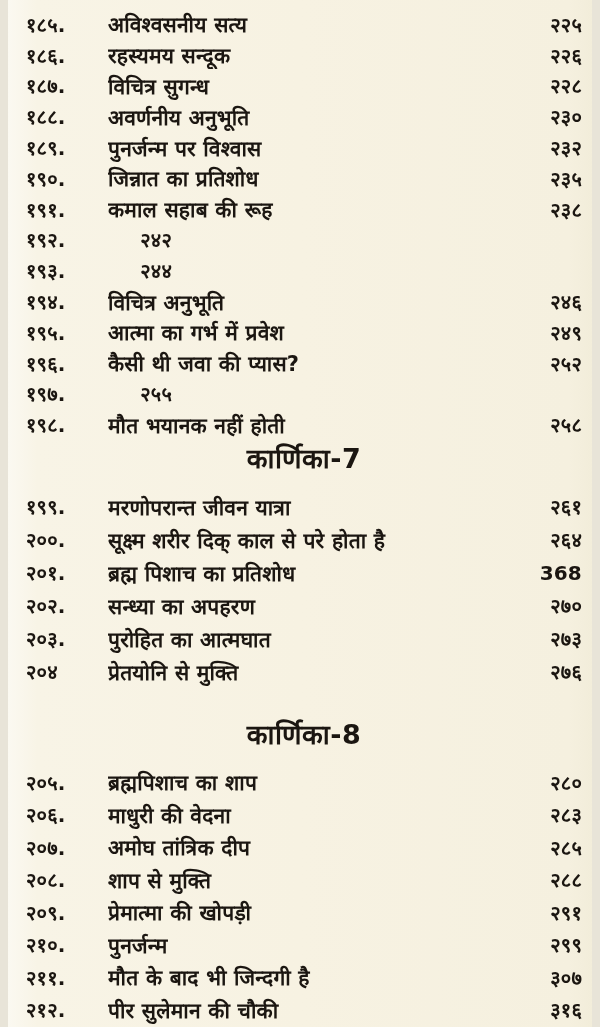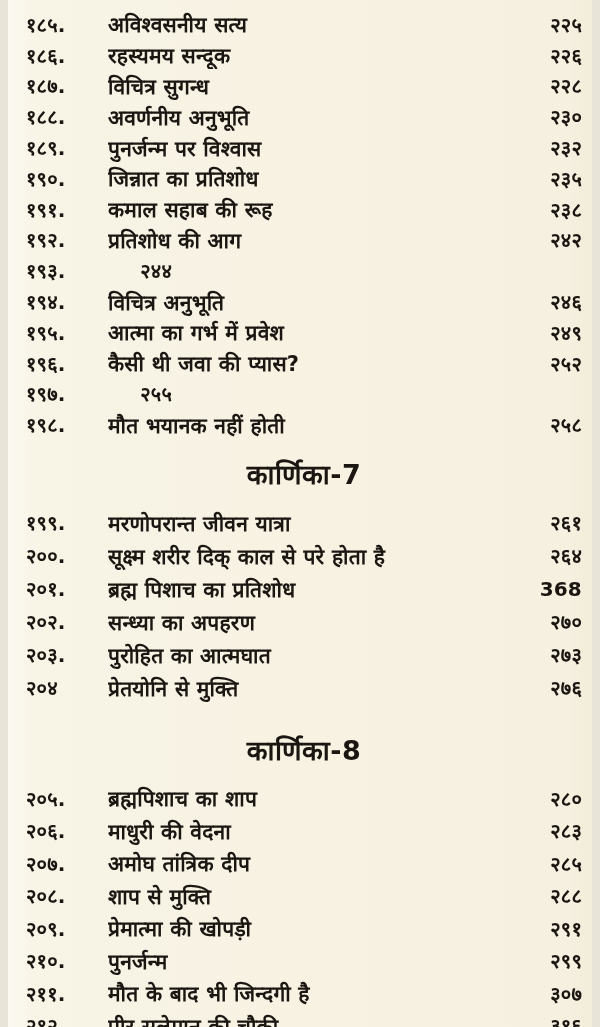--- a/index.html
+++ b/index.html
@@ -48,21 +48,21 @@
     font-size: 20px;
     font-weight: 600;
   }
   .section-heading {
     text-align: center;
     font-size: 27px;
     font-weight: 700;
     line-height: 38px;
     letter-spacing: 0.5px;
   }
-  .heading-7 { margin-top: 16px; }
+  .heading-7 { }
   .heading-8 { margin-top: 28px; }
   .sec0 { padding-top: 4px; }
   .sec1 { margin-top: 12px; }
   .sec2 { margin-top: 12px; }
 </style>
 </head>
 <body>
 
 <div class="page">
   <div>
@@ -97,21 +97,20 @@
           <span class="toc-title">जिन्नात का प्रतिशोध</span>
           <span class="toc-page">२३५</span>
         </div>
         <div class="toc-row">
           <span class="toc-num">१९१.</span>
           <span class="toc-title">कमाल सहाब की रूह</span>
           <span class="toc-page">२३८</span>
         </div>
         <div class="toc-row">
           <span class="toc-num">१९२.</span>
-          <span class="toc-title">प्रतिशोध की आग</span>
           <span class="toc-page">२४२</span>
         </div>
         <div class="toc-row">
           <span class="toc-num">१९३.</span>
           <span class="toc-page">२४४</span>
         </div>
         <div class="toc-row">
           <span class="toc-num">१९४.</span>
           <span class="toc-title">विचित्र अनुभूति</span>
           <span class="toc-page">२४६</span>

